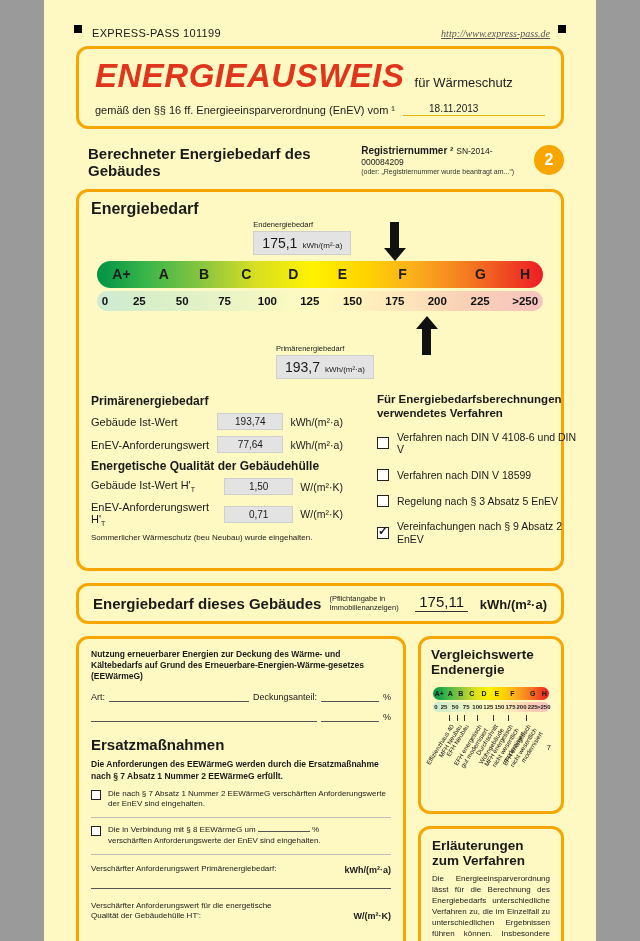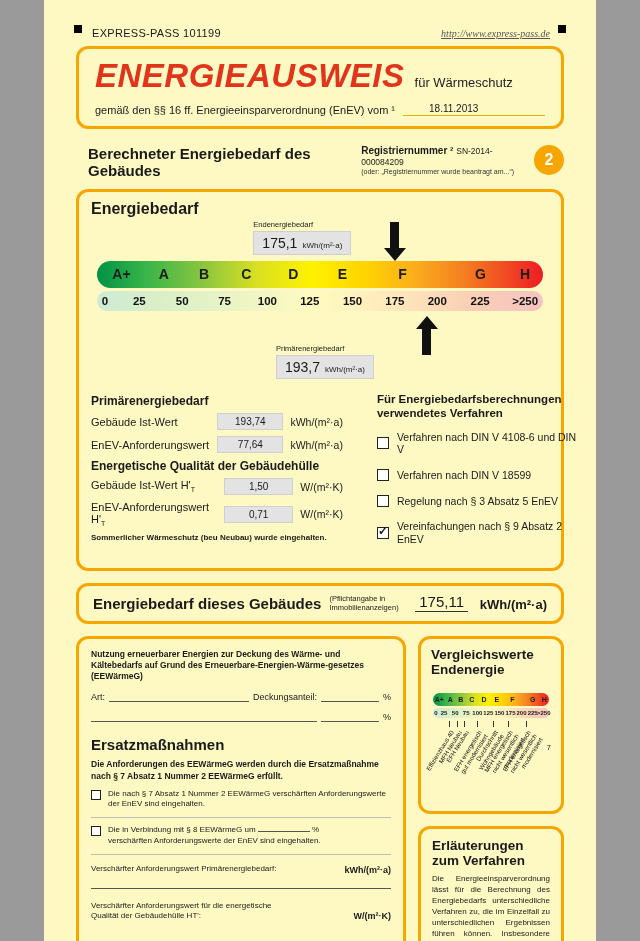--- a/index.html
+++ b/index.html
@@ -80,21 +80,21 @@
   .cols { display:flex; margin-top:4px; }
   .col-left { width:55%; }
   .col-right { width:45%; padding-left:6px;margin-left:28px; }
   .stat-heading { font-size:12px; font-weight:bold; margin:4px 0 5px; }
   .stat-row { display:flex; align-items:center; margin-bottom:6px; font-size:11px; }
   .stat-label { width:146px; }
   .stat-value { width:76px; background:#e3e3e3; border:1px solid #cfcfcf;
     text-align:center; font-size:10px; padding:2px 0; }
   .stat-unit { margin-left:7px; font-size:10.5px; }
   sub { font-size:7px; }
-  .summer-note { font-size:8px; margin-top:6px;font-weight:bold; }
+  .summer-note { font-size:8px; margin-top:6px; }
 
   .proc-heading { font-size:11.5px; font-weight:bold; line-height:1.25; width:230px;
     margin:2px 0 10px; }
   .proc-item { display:flex; align-items:center; gap:8px; margin-bottom:13px; cursor:pointer; }
   .checkbox { width:12px; height:12px; border:1.4px solid #222; flex:none; position:relative;
     background:#fff; }
   .checkbox .mark { position:absolute; top:-4px; left:0; font-size:12px; font-weight:bold; }
   .proc-label { font-size:10.5px; line-height:1.2; }
 
   
@@ -119,21 +119,21 @@
     border-bottom:1px solid #bdbdbd; }
   .chk-block .checkbox { width:10px; height:10px; margin-top:1px; }
   .chk-text { font-size:8px; line-height:1.3; flex:1; }
   .inline-line { display:inline-block; width:52px; border-bottom:1px solid #555; }
   .req-row { display:flex; align-items:flex-end; font-size:8px; margin-top:9px; gap:5px; }
   .req-label { line-height:1.3; }
   .req-unit { font-size:9px; font-weight:bold; white-space:nowrap; margin-left:auto; }
 
   .right-col { flex:1; display:flex; flex-direction:column; gap:12px; }
   .cmp-box { padding:8px 10px 4px; height:178px; position:relative; overflow:hidden; }
-  .cmp-title { font-size:13.5px; font-weight:bold; margin-bottom:16px; }
+  .cmp-title { font-size:13.5px; font-weight:bold; margin-bottom:10px; }
   .mini-scale { position:relative; height:26px; margin:0 2px; }
   .mini-letters { position:absolute; left:0; right:0; top:0; height:13px; border-radius:7px;
     background:linear-gradient(90deg,#009245 0%,#39b54a 11%,#8cc63f 24%,#d9e021 36%,
       #fff200 48%,#ffd400 60%,#fbaf1c 71%,#f47b20 83%,#ed1c24 100%); }
   .mini-letters .ltr { position:absolute; transform:translateX(-50%); font-size:7px;
     font-weight:bold; line-height:13px; color:#1c1c1c; }
   .mini-numbers { position:absolute; left:0; right:0; top:15px; height:10px; border-radius:5px;
     background:linear-gradient(90deg,#cdead4 0%,#d7eec9 11%,#e3f2c6 24%,#f1f6c3 36%,
       #fffbc0 48%,#fff0bd 60%,#fde2ba 71%,#f9d0b6 83%,#f6c3c0 100%); }
   .mini-numbers .tick { position:absolute; transform:translateX(-50%); font-size:6px;

